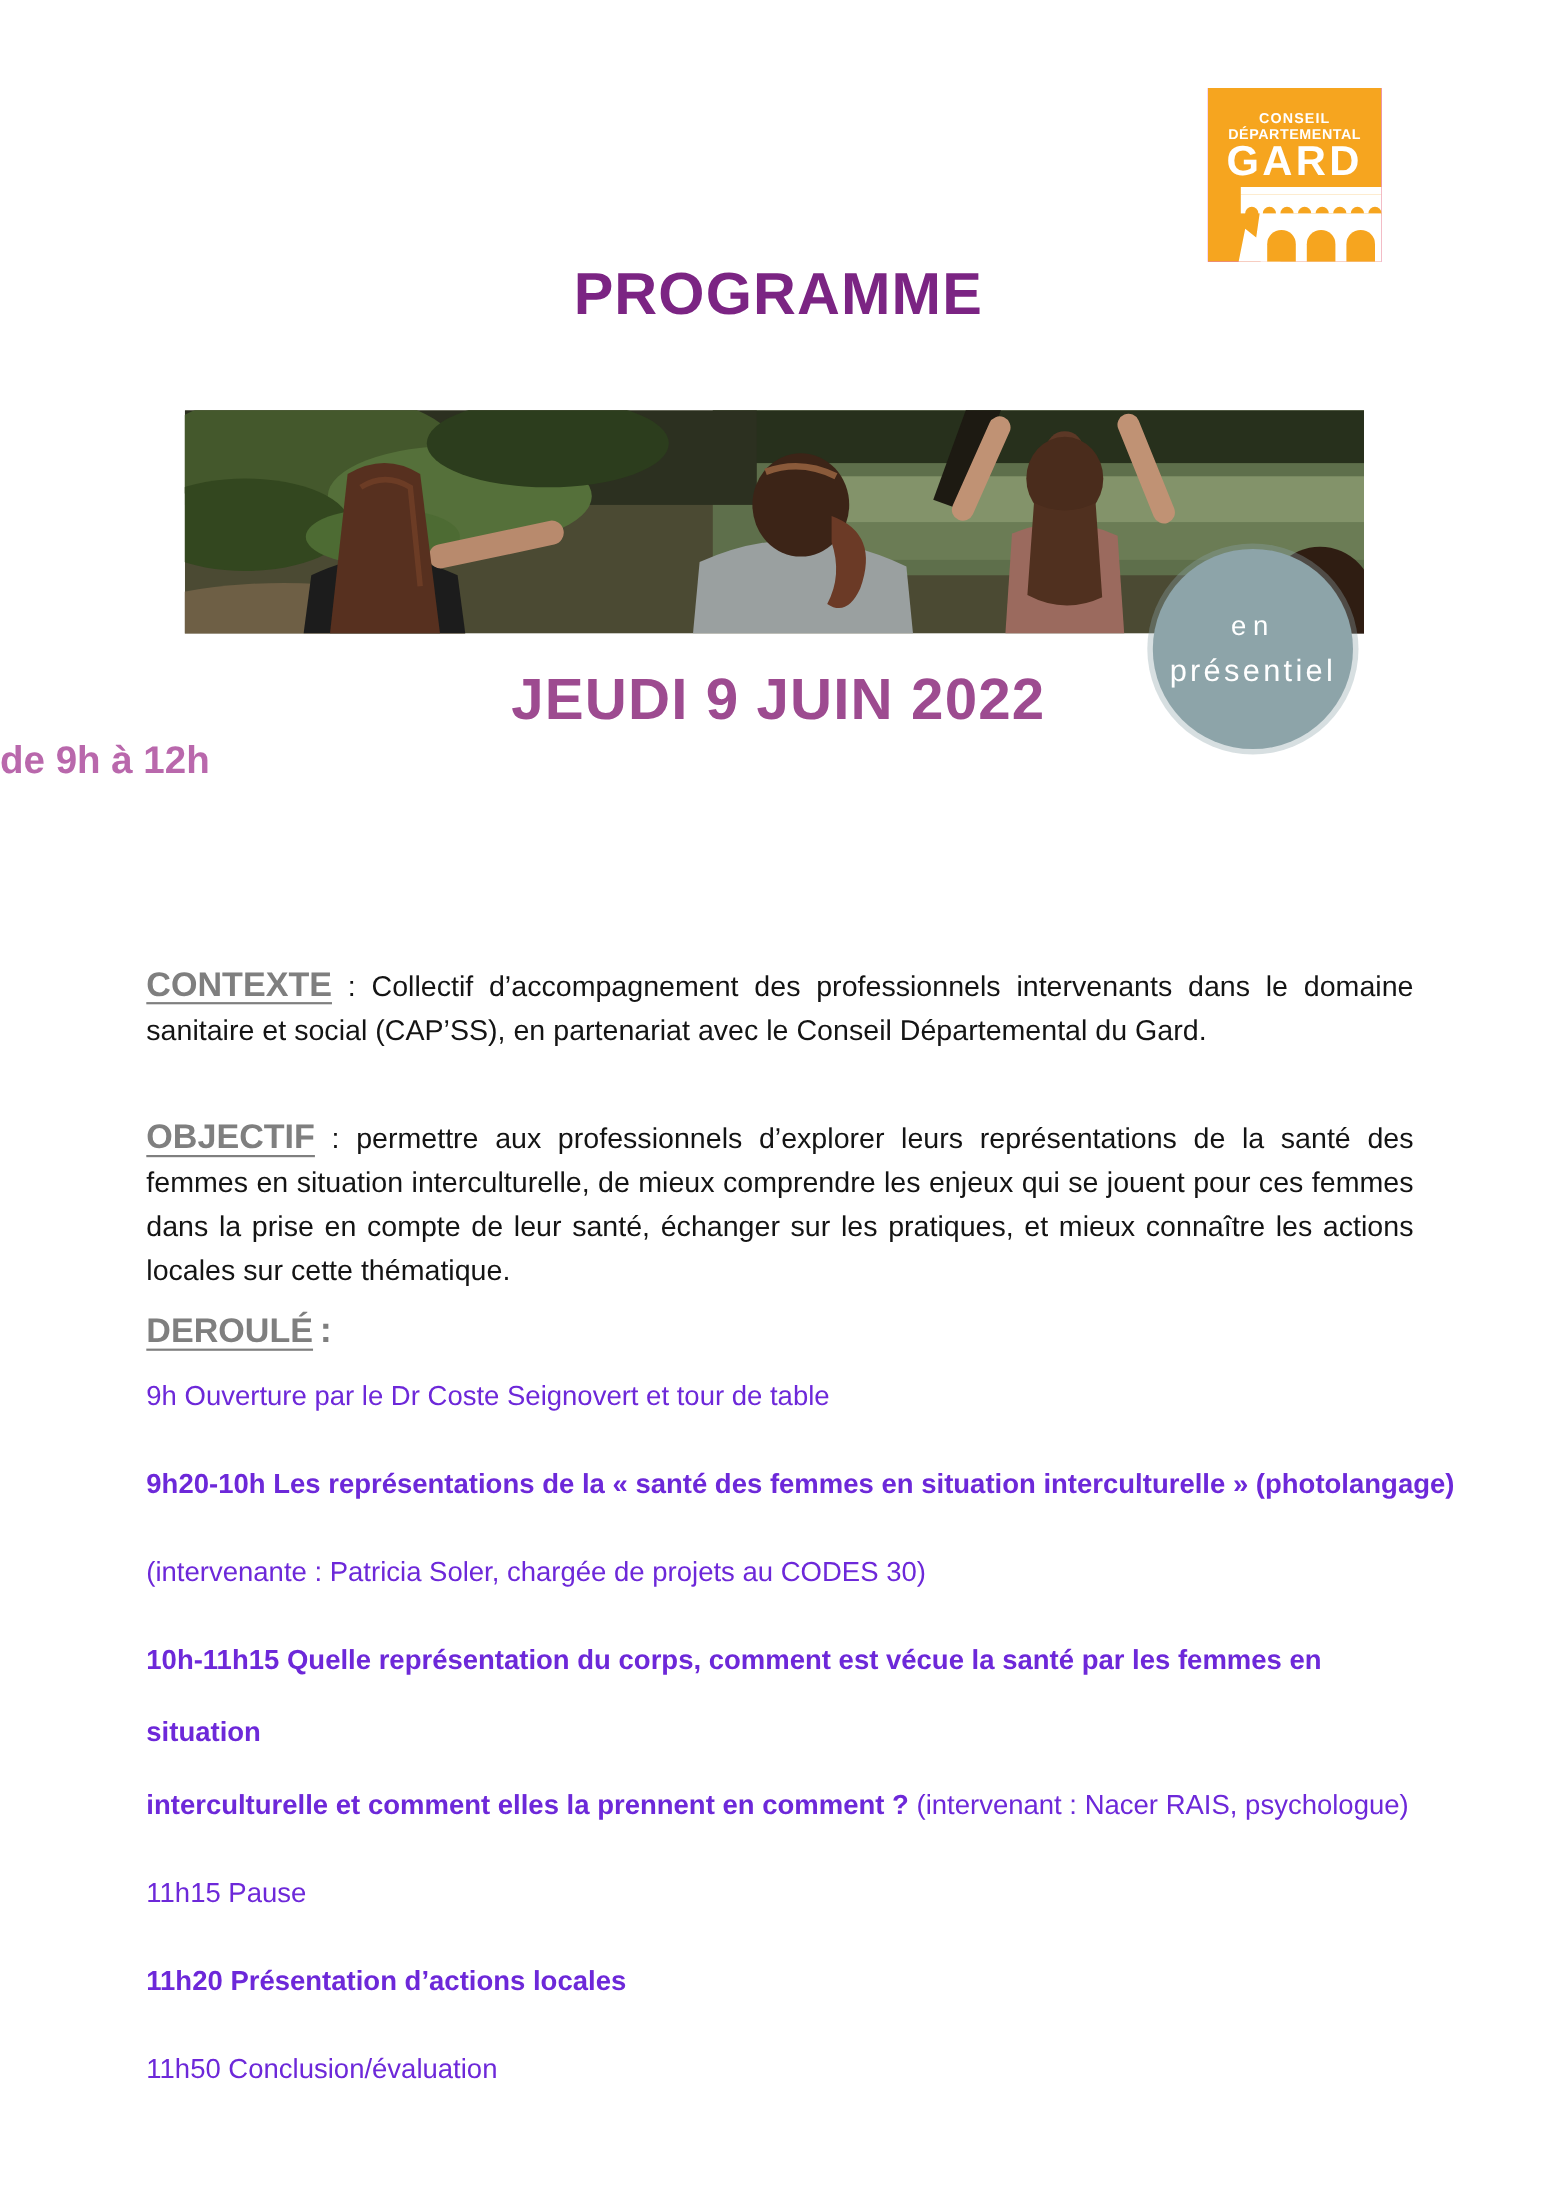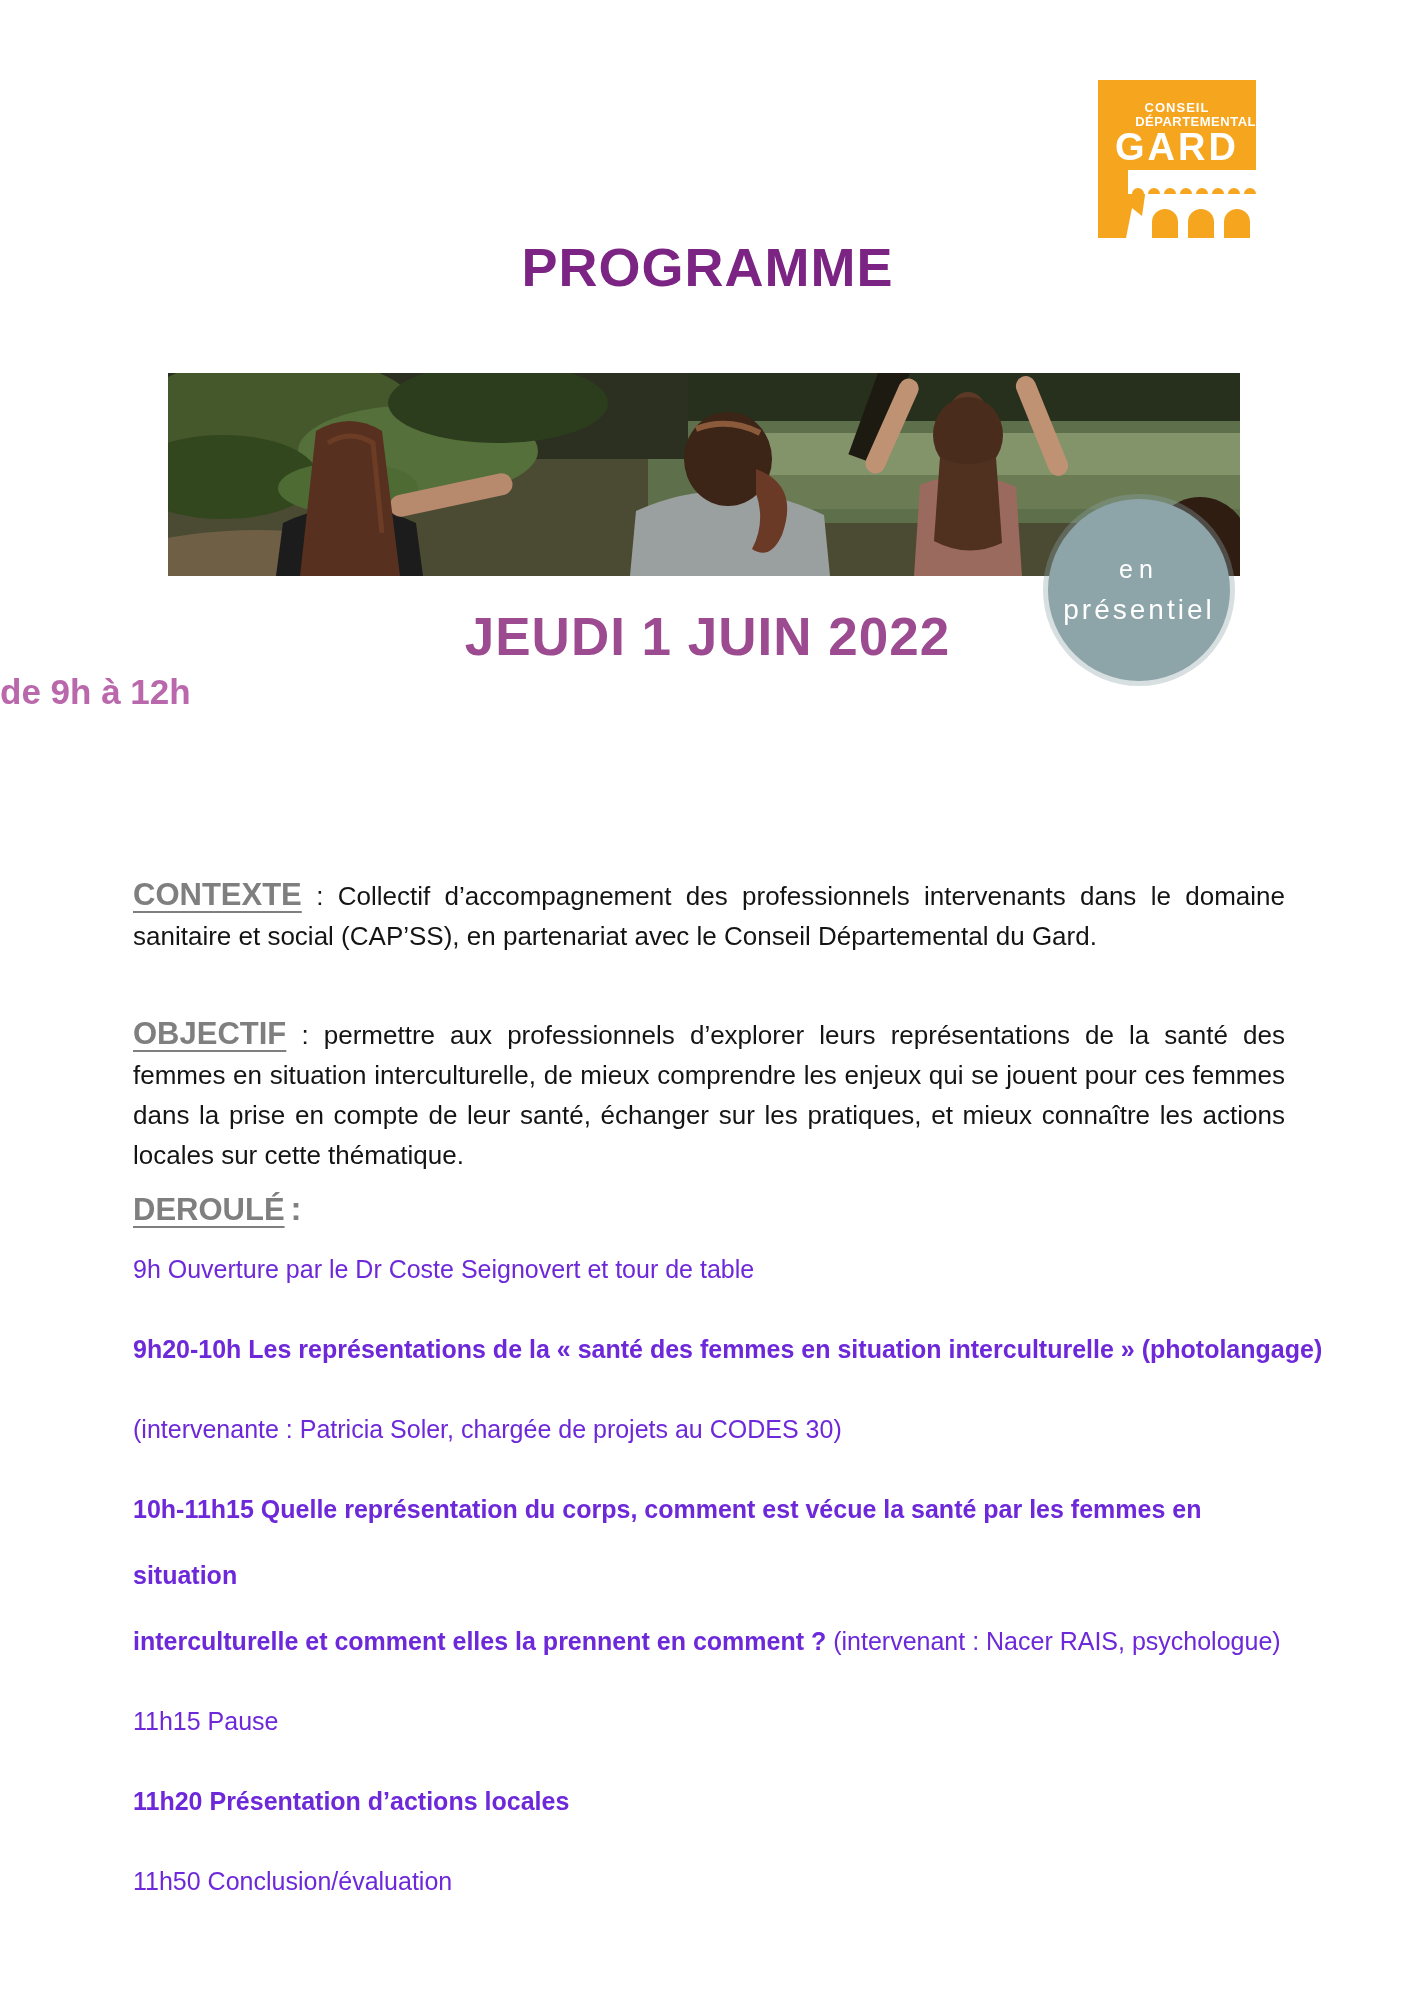--- a/index.html
+++ b/index.html
@@ -19,21 +19,21 @@
   .codes-sub{
     position:absolute;left:60px;top:70px;width:260px;text-align:center;
     font-size:22px;line-height:21px;color:#2e9fb4;font-weight:500;
   }
 
   
   .gard-logo{left:1098px;top:80px;width:158px;height:158px;background:#d946ef;}
   .gard-svg{position:absolute;left:0;top:0;width:158px;height:158px;}
   .gard-line1{position:absolute;left:0;top:20px;width:158px;text-align:center;
     color:#fff;font-size:13px;font-weight:700;letter-spacing:1px;}
-  .gard-line2{position:absolute;left:0;top:34px;width:158px;text-align:right;
+  .gard-line2{position:absolute;left:0;top:34px;width:158px;text-align:center;
     color:#fff;font-size:13px;font-weight:700;letter-spacing:0.5px;}
   .gard-name{position:absolute;left:0;top:46px;width:158px;text-align:center;
     color:#fff;font-size:38px;font-weight:700;letter-spacing:3px;}
 
   
   .page-title{
     left:0;top:236px;width:100%;text-align:center;
     font-size:54px;font-weight:600;color:#7b2483;letter-spacing:1px;
   }
 
@@ -154,21 +154,21 @@
       <ellipse cx="1052" cy="218" rx="78" ry="46" fill="#97999a"></ellipse>
       <ellipse cx="1032" cy="176" rx="50" ry="52" fill="#2f1d12"></ellipse>
     </svg>
   </div>
 
   <div class="abs presence-badge">
     <div class="badge-l1">en</div>
     <div class="badge-l2">présentiel</div>
   </div>
 
-  <div class="abs date-title">JEUDI 1 JUIN 2022</div>
+  <div class="abs date-title">JEUDI 9 JUIN 2022</div>
   <div class="abs time-subtitle">de 9h à 12h</div>
 
   <div class="abs para section-contexte">
     <span class="sec-label">CONTEXTE</span><span class="sec-sep"> : </span><span>Collectif d’accompagnement des professionnels intervenants dans le domaine sanitaire et social (CAP’SS), en partenariat avec le Conseil Départemental du Gard.</span>
   </div>
 
   <div class="abs para section-objectif">
     <span class="sec-label">OBJECTIF</span><span class="sec-sep"> : </span><span>permettre aux professionnels d’explorer leurs représentations de la santé des femmes en situation interculturelle, de mieux comprendre les enjeux qui se jouent pour ces femmes dans la prise en compte de leur santé, échanger sur les pratiques, et mieux connaître les actions locales sur cette thématique.</span>
   </div>
 

